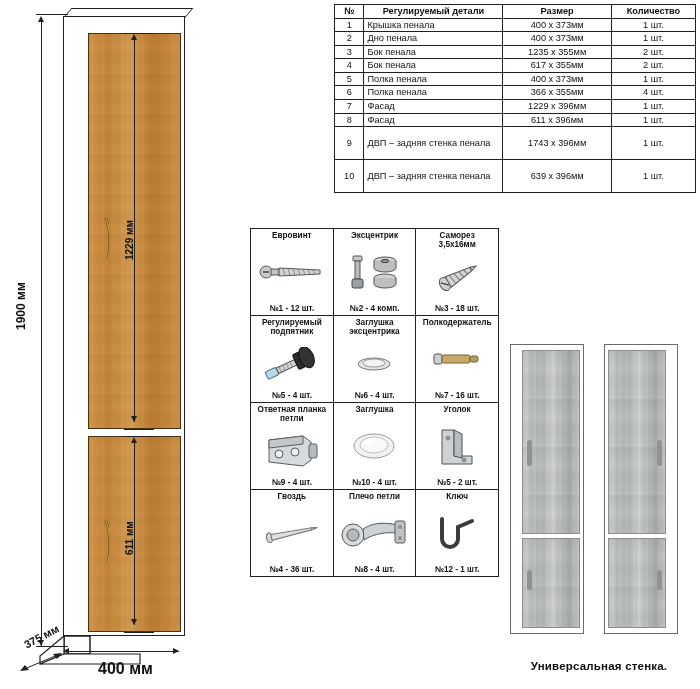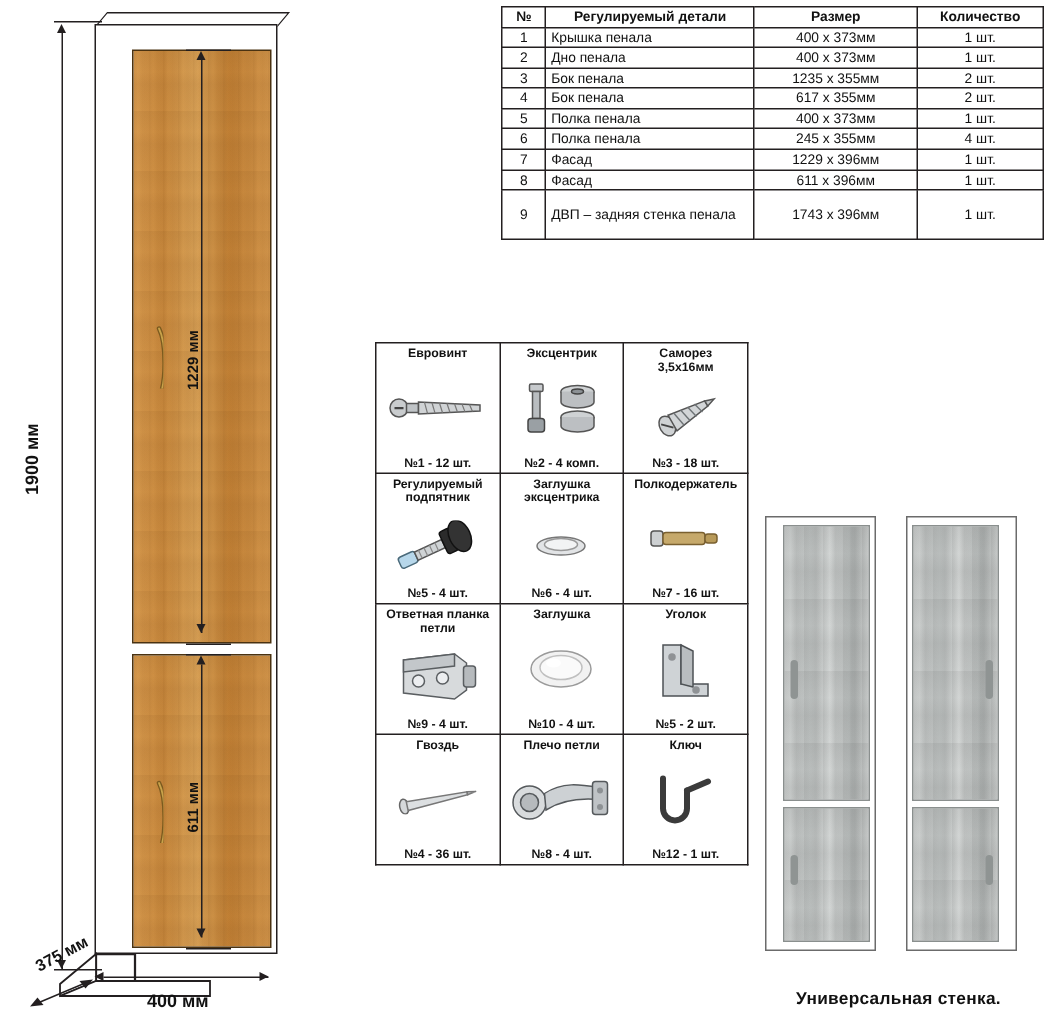--- a/index.html
+++ b/index.html
@@ -39,21 +39,21 @@
   .arr-down{border-left:3px solid transparent;border-right:3px solid transparent;border-top:6px solid #231f20;}
   .arr-left{border-top:3px solid transparent;border-bottom:3px solid transparent;border-right:6px solid #231f20;}
   .arr-right{border-top:3px solid transparent;border-bottom:3px solid transparent;border-left:6px solid #231f20;}
   .ext{position:absolute;background:#231f20;height:1px;}
 
   .lbl{position:absolute;font-size:10px;font-weight:bold;color:#111;white-space:nowrap;}
   .lbl-vert{transform:rotate(-90deg);transform-origin:left top;}
   .lbl-1900{left:14px;top:330px;font-size:12px;}
   .lbl-1229{left:124px;top:260px;}
   .lbl-611{left:124px;top:555px;}
-  .lbl-400{left:98px;top:660px;font-size:12px;font-weight:bold;}
+  .lbl-400{left:98px;top:660px;font-size:16px;font-weight:bold;}
   .lbl-375{left:22px;top:640px;font-size:11px;font-weight:bold;transform:rotate(-28deg);transform-origin:left top;}
 
   
   #parts-table{left:334px;top:4px;width:362px;}
   table.parts{border-collapse:collapse;width:100%;font-size:9.2px;}
   table.parts th, table.parts td{border:1px solid #231f20;padding:1px 3px;line-height:1.15;}
   table.parts th{font-weight:bold;text-align:center;}
   table.parts td.c{text-align:center;}
   table.parts td.l{text-align:left;}
 
@@ -180,39 +180,45 @@
         </tr>
       <tr>
           <td class="c">5</td>
           <td class="l">Полка пенала</td>
           <td class="c">400 x 373мм</td>
           <td class="c">1 шт.</td>
         </tr>
       <tr>
           <td class="c">6</td>
           <td class="l">Полка пенала</td>
-          <td class="c">245 x 355мм</td>
+          <td class="c">366 x 355мм</td>
           <td class="c">4 шт.</td>
         </tr>
       <tr>
           <td class="c">7</td>
           <td class="l">Фасад</td>
           <td class="c">1229 x 396мм</td>
           <td class="c">1 шт.</td>
         </tr>
       <tr>
           <td class="c">8</td>
           <td class="l">Фасад</td>
           <td class="c">611 x 396мм</td>
           <td class="c">1 шт.</td>
         </tr>
       <tr>
           <td class="c">9</td>
           <td class="l" style="height:30px">ДВП – задняя стенка пенала</td>
           <td class="c">1743 x 396мм</td>
+          <td class="c">1 шт.</td>
+        </tr>
+      <tr>
+          <td class="c">10</td>
+          <td class="l" style="height:30px">ДВП – задняя стенка пенала</td>
+          <td class="c">639 x 396мм</td>
           <td class="c">1 шт.</td>
         </tr>
     </tbody>
   </table>
 </div>
 
 <div class="abs" id="fittings">
   <table class="fit">
     <tbody>
         <tr>

